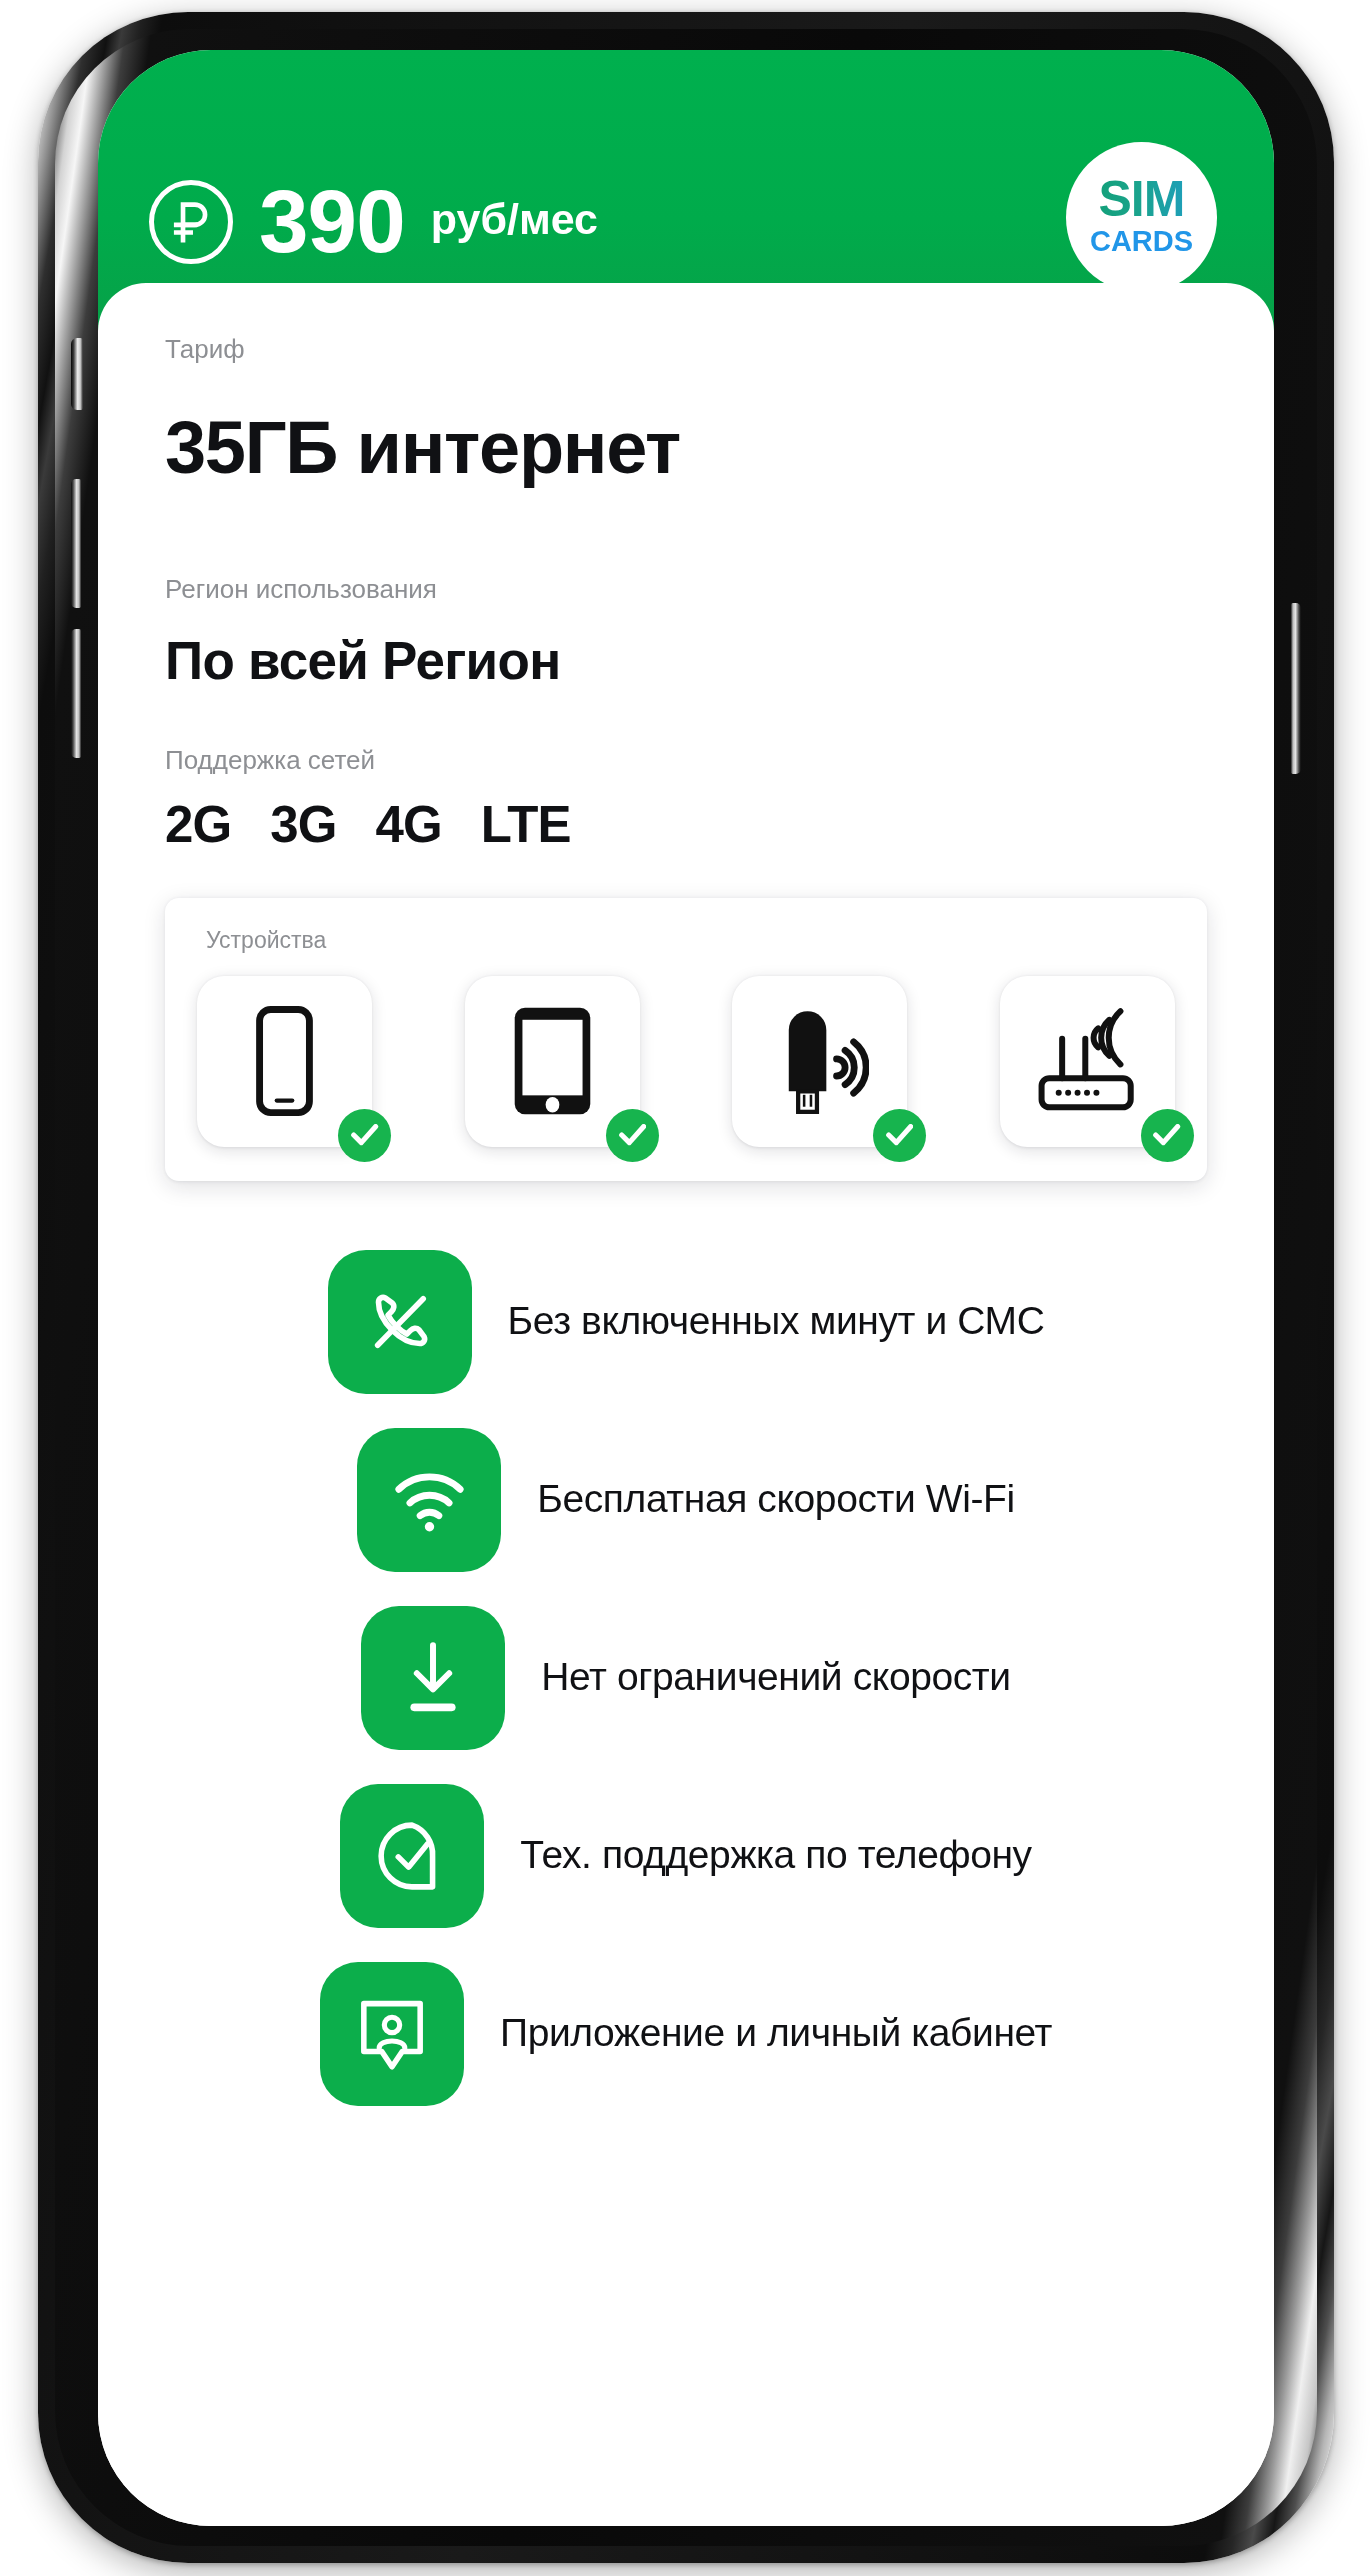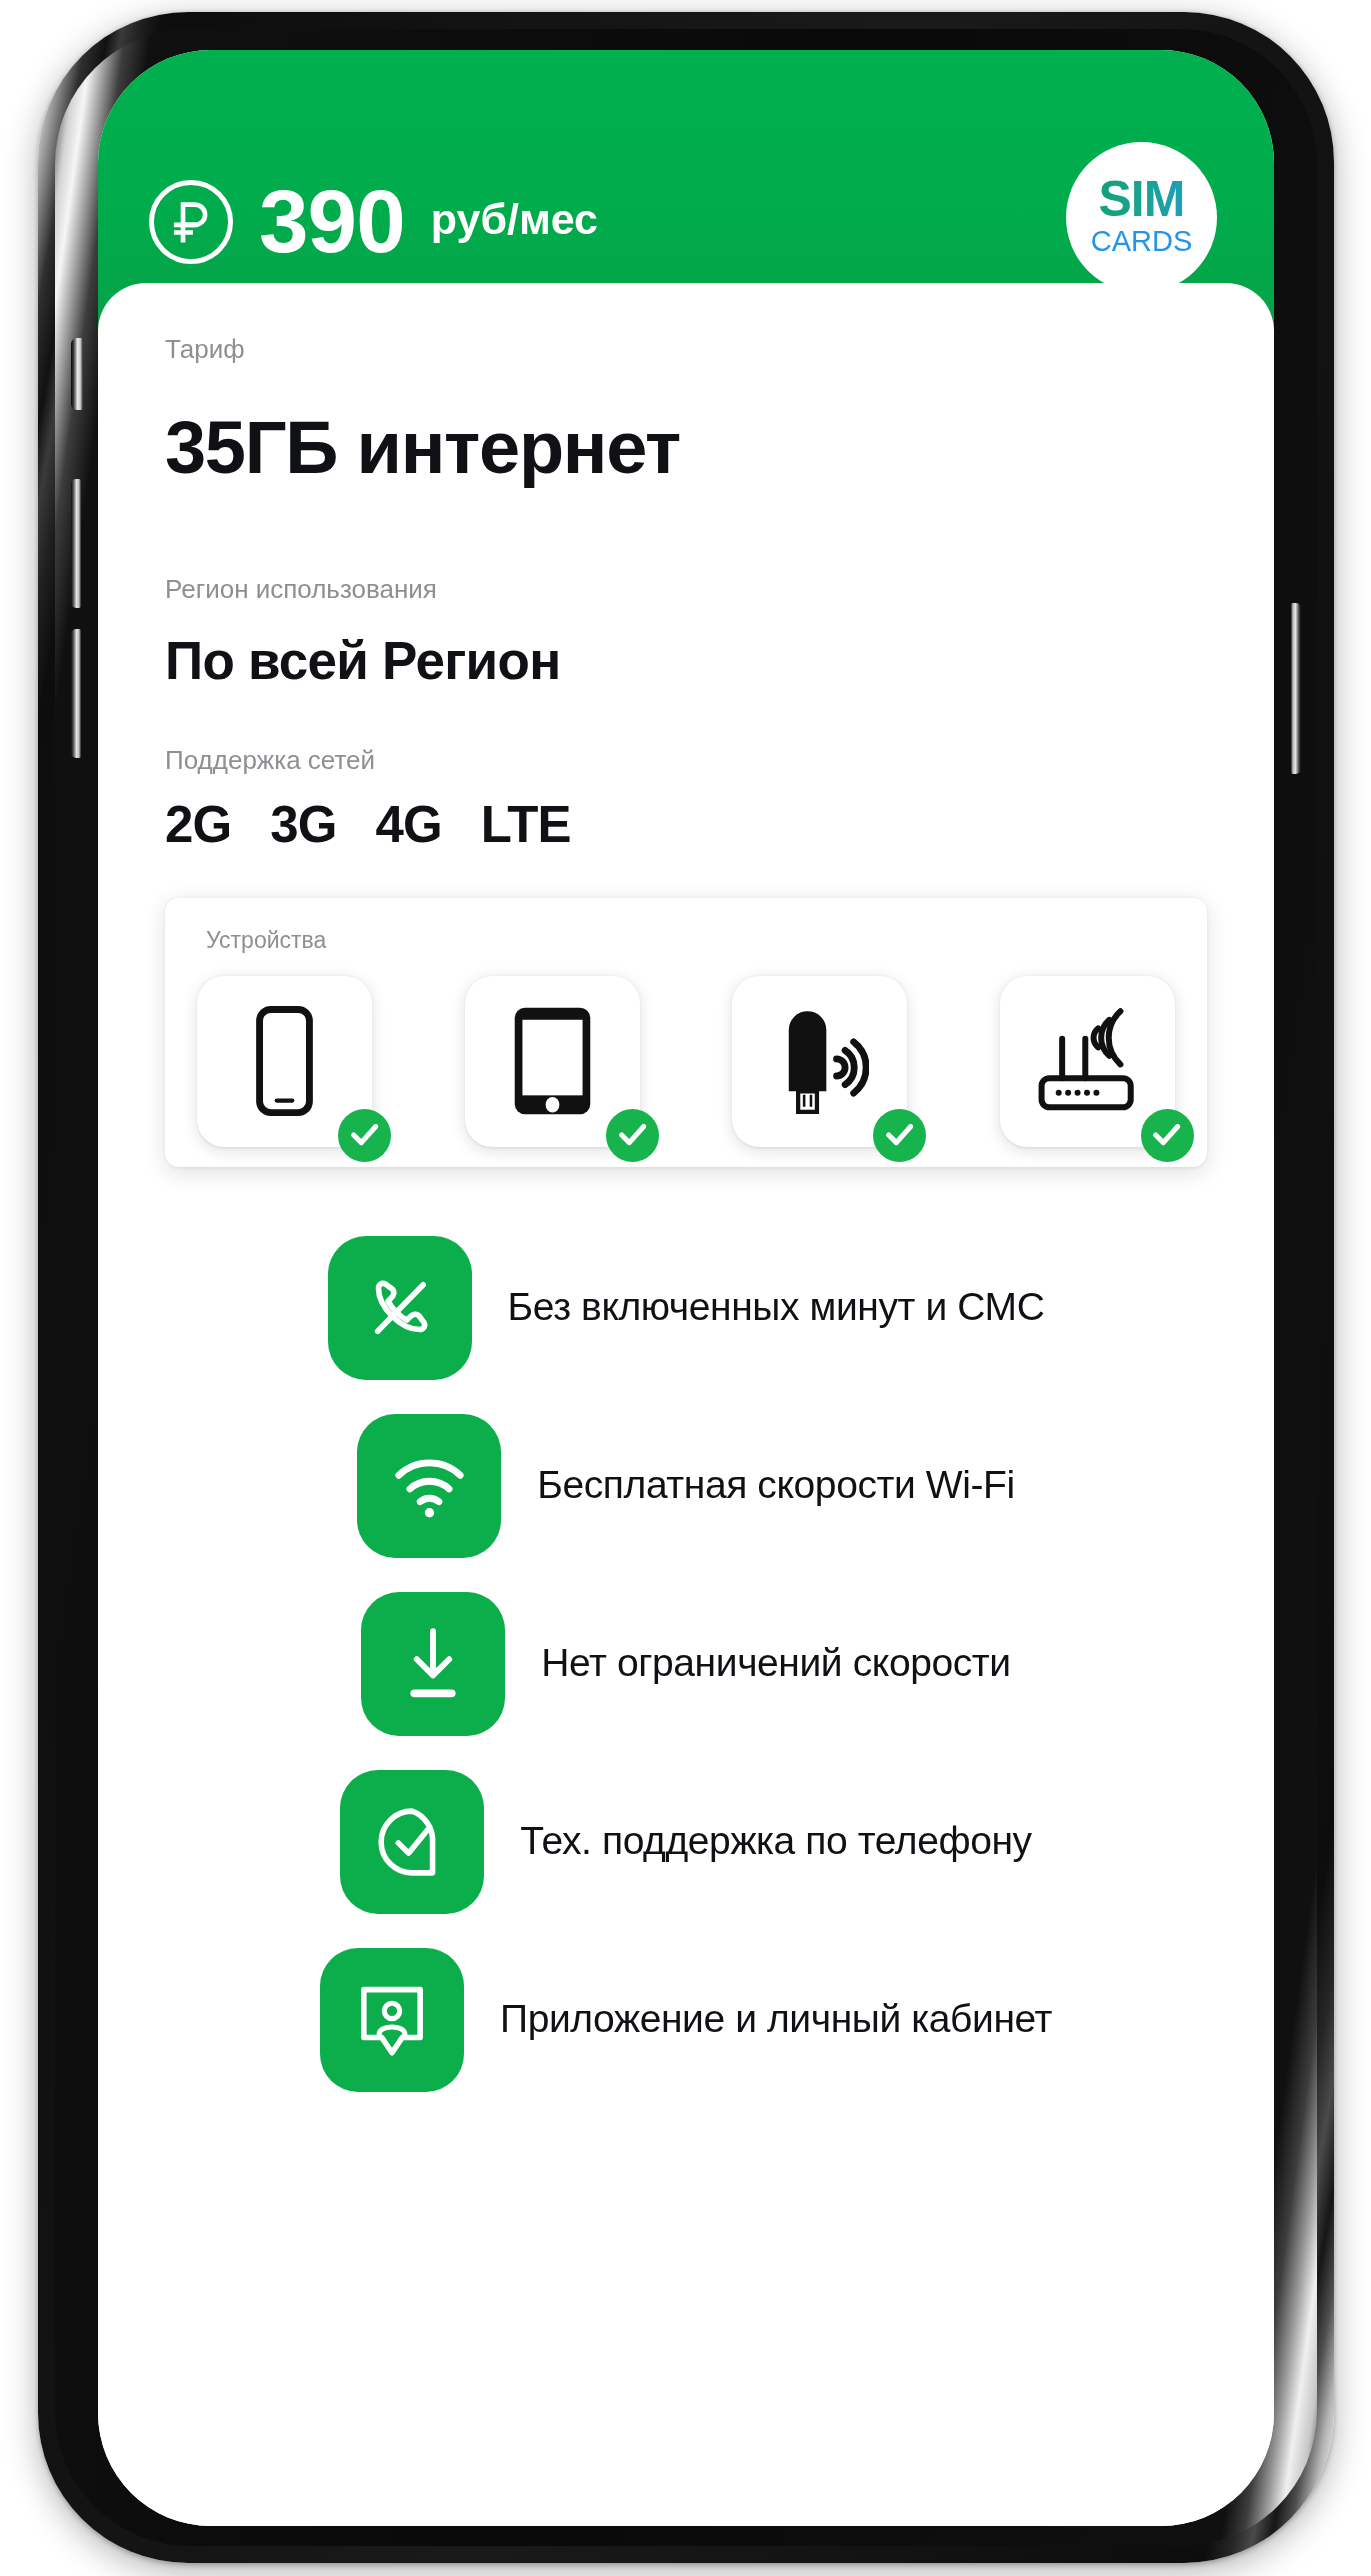--- a/index.html
+++ b/index.html
@@ -155,21 +155,21 @@
     font-weight: 800;
     letter-spacing: -0.9px;
     line-height: 0.95;
     background: linear-gradient(90deg, #13A07A 0%, #1AA38C 45%, #1E9FB8 100%);
     -webkit-background-clip: text;
     background-clip: text;
     color: transparent;
   }
   #brand-logo-cards {
     font-size: 29px;
-    font-weight: 400;
+    font-weight: 700;
     letter-spacing: 0px;
     color: #2196E8;
     line-height: 1.1;
     margin-top: 1.7px;
   }
 
   
   #content-sheet {
     position: absolute;
     left: 0; top: 233px;
@@ -225,21 +225,21 @@
     letter-spacing: -0.9px;
     line-height: 1;
   }
 
   
   #devices-card {
     margin-top: 48px;
     background: #ffffff;
     border-radius: 14px;
     box-shadow: 0 5.1px 22px rgba(20,25,40,0.13), 0 0.9px 3.4px rgba(20,25,40,0.07);
-    padding: 29px 29px 20px 29px;
+    padding: 29px 29px 34px 29px;
   }
   #devices-label {
     font-size: 23px;
     color: #8d8f93;
     margin-left: 12px;
   }
   #devices-row {
     display: flex;
     justify-content: space-between;
     margin-top: 22px;

